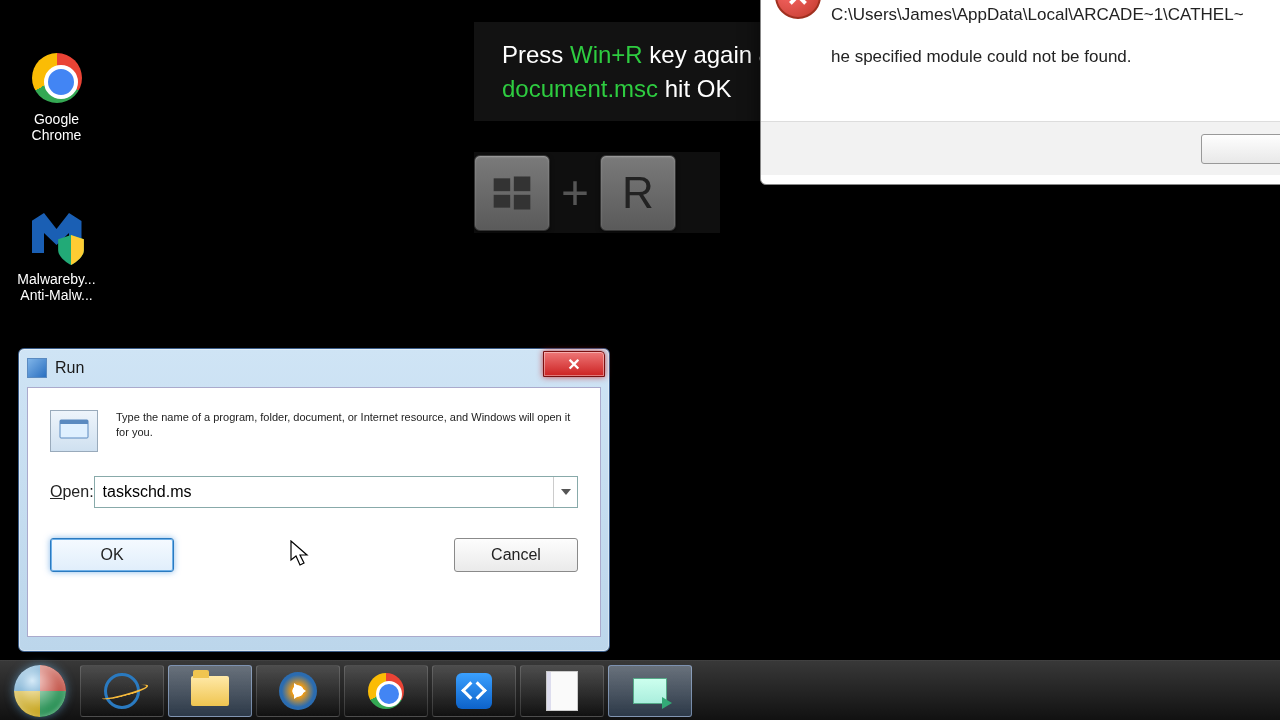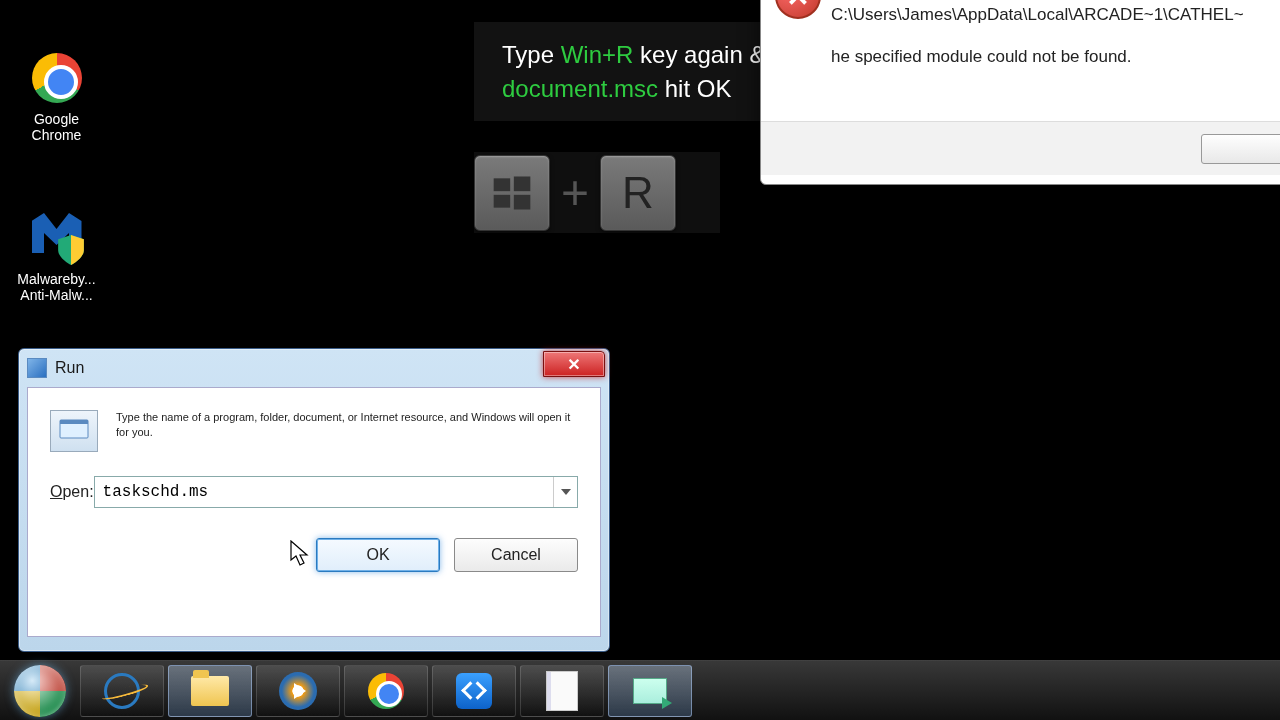--- a/index.html
+++ b/index.html
@@ -212,36 +212,36 @@
   display: flex;
   align-items: center;
   position: relative;
 }
 .run-combo input {
   flex: 1;
   border: none;
   outline: none;
   font-size: 16px;
   padding: 4px 8px;
-  font-family: Liberation Mono, monospace;
+  font-family: Liberation Sans, sans-serif;
 }
 .run-combo .dd {
   width: 24px; height: 30px;
   border-left: 1px solid #ccc;
   display: flex; align-items: center; justify-content: center;
 }
 .run-combo .dd::after {
   content: '';
   border-left: 5px solid transparent;
   border-right: 5px solid transparent;
   border-top: 6px solid #555;
 }
 .run-buttons {
   display: flex;
-  justify-content: flex-end;
+  justify-content: space-between;
   gap: 14px;
 }
 .run-btn {
   width: 124px; height: 34px;
   background: linear-gradient(#fdfdfd,#eaeaea);
   border: 1px solid #8a8a8a;
   border-radius: 3px;
   font-size: 16px;
   color: #222;
   cursor: pointer;
@@ -379,21 +379,21 @@
             <path d="M12 0 L24 4 V14 C24 22 12 28 12 28 C12 28 0 22 0 14 V4 Z" fill="#2a7"></path>
             <path d="M12 0 L24 4 V14 C24 22 12 28 12 28 V0" fill="#fc3"></path>
           </svg>
       </div>
     </div>
   </div>
   <div style="white-space:pre-line;">Malwareby... Anti-Malw...</div>
 </div>
 
 <div class="instruction">
-  <span>Type </span><span class="hl">Win+R</span><span> key again &amp; Type </span><span class="hl">document.msc</span><span> hit OK</span>
+  <span>Press </span><span class="hl">Win+R</span><span> key again &amp; Type </span><span class="hl">document.msc</span><span> hit OK</span>
 </div>
 
 <div class="keycombo">
   <div class="key">
     <svg viewBox="0 0 48 48">
       <rect x="4" y="8" width="18" height="14" fill="#333"></rect>
       <rect x="26" y="6" width="18" height="16" fill="#333"></rect>
       <rect x="4" y="26" width="18" height="14" fill="#333"></rect>
       <rect x="26" y="26" width="18" height="16" fill="#333"></rect>
     </svg>

